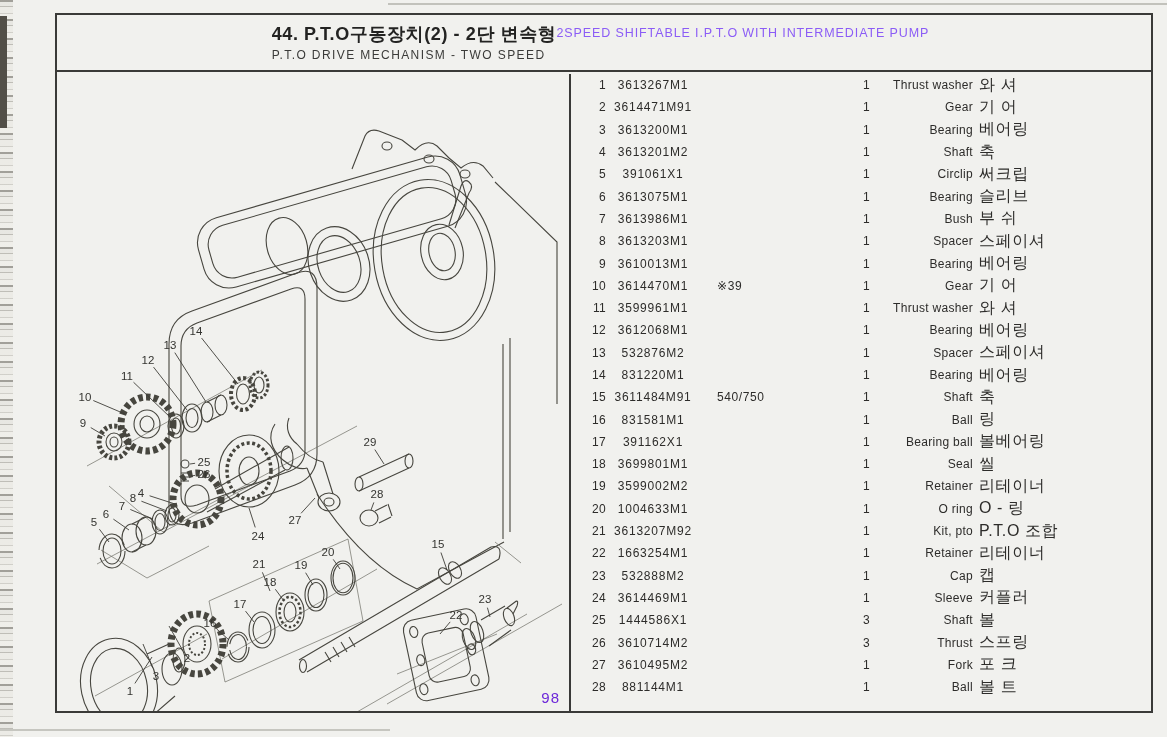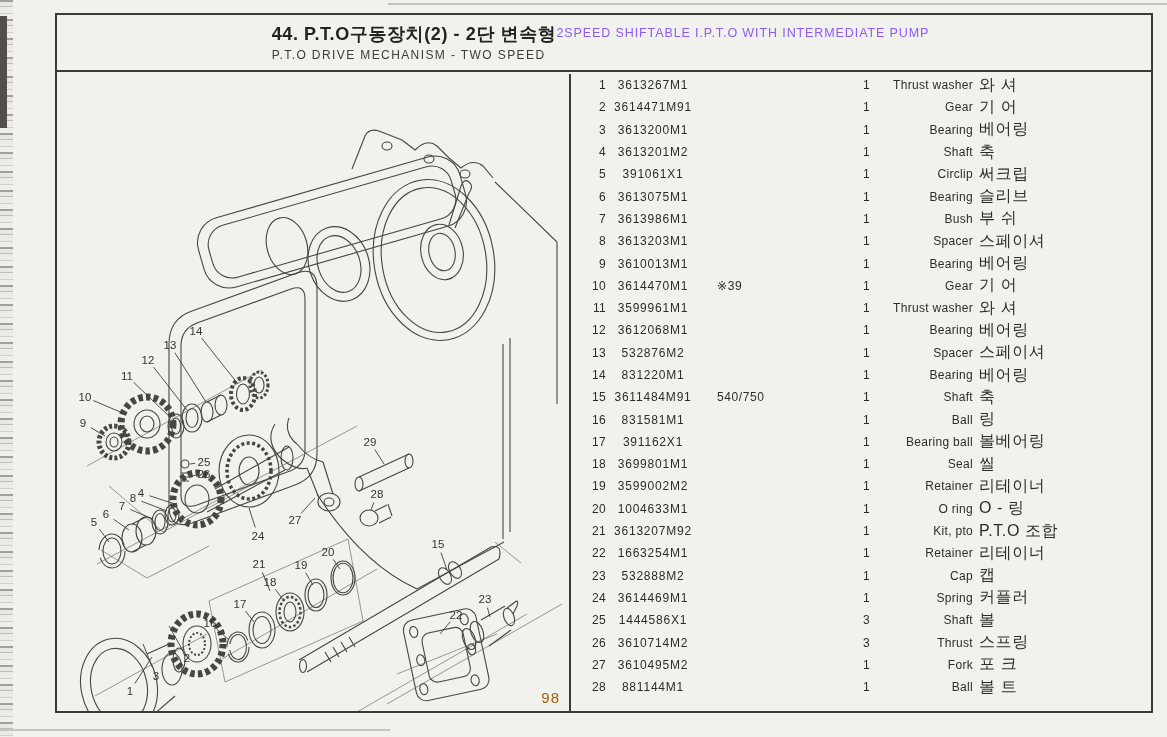--- a/index.html
+++ b/index.html
@@ -30,21 +30,21 @@
   }
   .title-kr{font-size:18px;font-weight:bold;letter-spacing:.6px;color:#232322;margin:0 0 2px 0;}
   .title-en{font-size:12px;letter-spacing:1.4px;color:#3b3b39;}
   .hdr-right{padding-top:4px;padding-right:4px;}
   .hdr-right .kr{font-size:12.5px;letter-spacing:1.5px;color:#343432;margin-bottom:4px;}
   .hdr-right .en{font-size:12.5px;letter-spacing:.9px;color:#8b5cf6;}
 
   .content{position:absolute;left:0;top:59px;right:0;bottom:0;}
   .diagram{position:absolute;left:0;top:0;width:514px;height:100%;border-right:2px solid #3a3a38;box-sizing:border-box;}
   .diagram svg{display:block;width:512px;height:637px;}
-  .pageno{position:absolute;right:9px;bottom:5px;font-size:15px;letter-spacing:1px;color:#a16207;margin-left:20px;}
+  .pageno{position:absolute;right:9px;bottom:5px;font-size:15px;letter-spacing:1px;color:#6d28d9;margin-left:20px;}
 
   .parts{position:absolute;left:516px;top:0;right:0;bottom:0;}
   .row{display:flex;height:22.3px;align-items:center;font-size:12px;color:#2d2c2a;letter-spacing:.3px;white-space:pre;}
   .c-ref{width:33px;text-align:right;flex:0 0 auto;}
   .c-pn{width:94px;text-align:center;letter-spacing:.8px;flex:0 0 auto;}
   .c-rk{width:133px;padding-left:17px;text-align:left;flex:0 0 auto;letter-spacing:.6px;}
   .c-qty{width:20px;text-align:right;flex:0 0 auto;}
   .c-en{width:94px;padding-left:9px;text-align:right;flex:0 0 auto;}
   .c-kr{padding-left:6px;text-align:left;font-size:16px;letter-spacing:.6px;}
 
@@ -313,20 +313,20 @@
         <div class="row"><span class="c-ref">14</span><span class="c-pn">831220M1</span><span class="c-rk"></span><span class="c-qty">1</span><span class="c-en">Bearing</span><span class="c-kr">베어링</span></div>
         <div class="row"><span class="c-ref">15</span><span class="c-pn">3611484M91</span><span class="c-rk">540/750</span><span class="c-qty">1</span><span class="c-en">Shaft</span><span class="c-kr">축</span></div>
         <div class="row"><span class="c-ref">16</span><span class="c-pn">831581M1</span><span class="c-rk"></span><span class="c-qty">1</span><span class="c-en">Ball</span><span class="c-kr">링</span></div>
         <div class="row"><span class="c-ref">17</span><span class="c-pn">391162X1</span><span class="c-rk"></span><span class="c-qty">1</span><span class="c-en">Bearing ball</span><span class="c-kr">볼베어링</span></div>
         <div class="row"><span class="c-ref">18</span><span class="c-pn">3699801M1</span><span class="c-rk"></span><span class="c-qty">1</span><span class="c-en">Seal</span><span class="c-kr">씰</span></div>
         <div class="row"><span class="c-ref">19</span><span class="c-pn">3599002M2</span><span class="c-rk"></span><span class="c-qty">1</span><span class="c-en">Retainer</span><span class="c-kr">리테이너</span></div>
         <div class="row"><span class="c-ref">20</span><span class="c-pn">1004633M1</span><span class="c-rk"></span><span class="c-qty">1</span><span class="c-en">O ring</span><span class="c-kr">O - 링</span></div>
         <div class="row"><span class="c-ref">21</span><span class="c-pn">3613207M92</span><span class="c-rk"></span><span class="c-qty">1</span><span class="c-en">Kit, pto</span><span class="c-kr">P.T.O 조합</span></div>
         <div class="row"><span class="c-ref">22</span><span class="c-pn">1663254M1</span><span class="c-rk"></span><span class="c-qty">1</span><span class="c-en">Retainer</span><span class="c-kr">리테이너</span></div>
         <div class="row"><span class="c-ref">23</span><span class="c-pn">532888M2</span><span class="c-rk"></span><span class="c-qty">1</span><span class="c-en">Cap</span><span class="c-kr">캡</span></div>
-        <div class="row"><span class="c-ref">24</span><span class="c-pn">3614469M1</span><span class="c-rk"></span><span class="c-qty">1</span><span class="c-en">Spring</span><span class="c-kr">커플러</span></div>
+        <div class="row"><span class="c-ref">24</span><span class="c-pn">3614469M1</span><span class="c-rk"></span><span class="c-qty">1</span><span class="c-en">Sleeve</span><span class="c-kr">커플러</span></div>
         <div class="row"><span class="c-ref">25</span><span class="c-pn">1444586X1</span><span class="c-rk"></span><span class="c-qty">3</span><span class="c-en">Shaft</span><span class="c-kr">볼</span></div>
         <div class="row"><span class="c-ref">26</span><span class="c-pn">3610714M2</span><span class="c-rk"></span><span class="c-qty">3</span><span class="c-en">Thrust</span><span class="c-kr">스프링</span></div>
         <div class="row"><span class="c-ref">27</span><span class="c-pn">3610495M2</span><span class="c-rk"></span><span class="c-qty">1</span><span class="c-en">Fork</span><span class="c-kr">포 크</span></div>
         <div class="row"><span class="c-ref">28</span><span class="c-pn">881144M1</span><span class="c-rk"></span><span class="c-qty">1</span><span class="c-en">Ball</span><span class="c-kr">볼 트</span></div>
       </div>
   </div>
 </div>
 
 </body></html>

